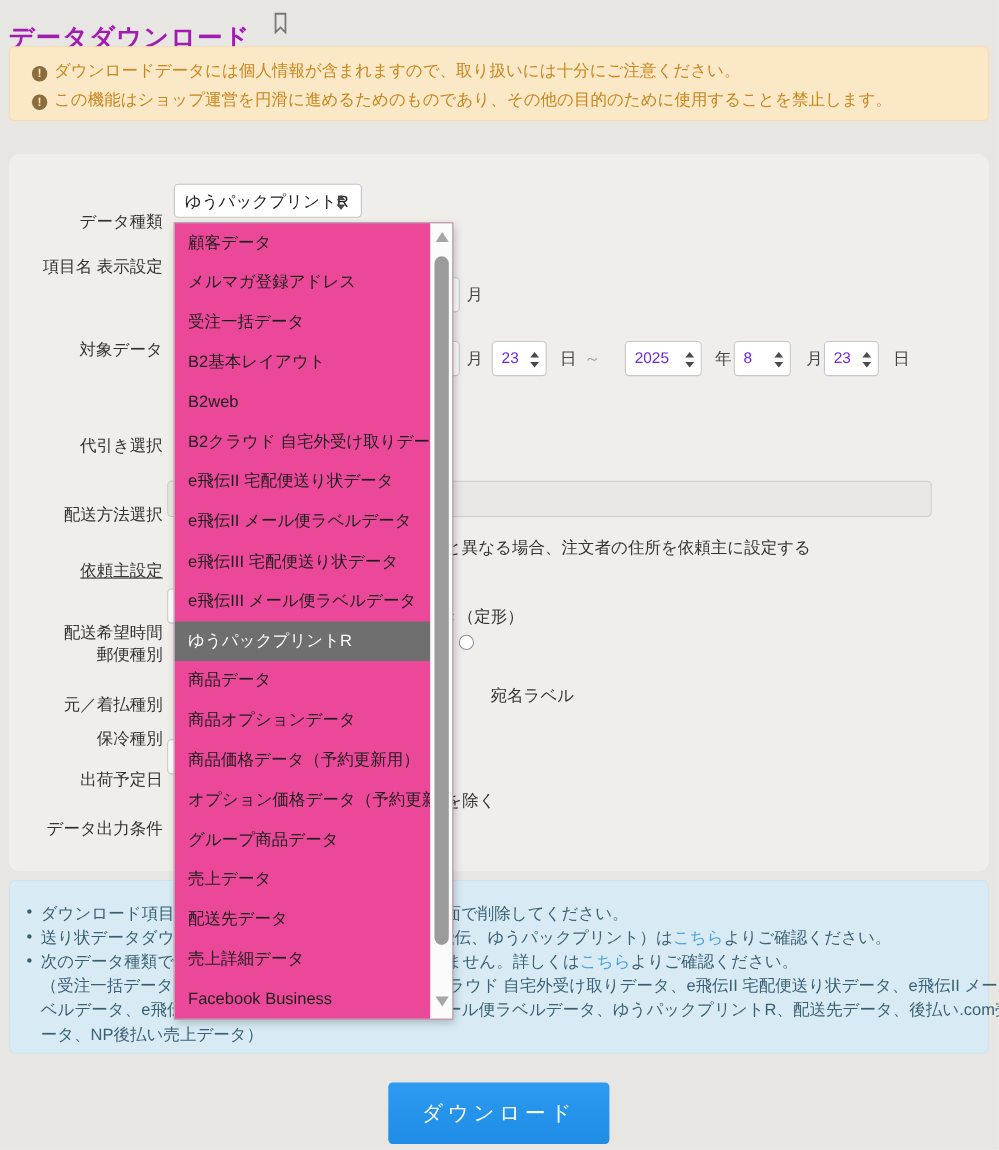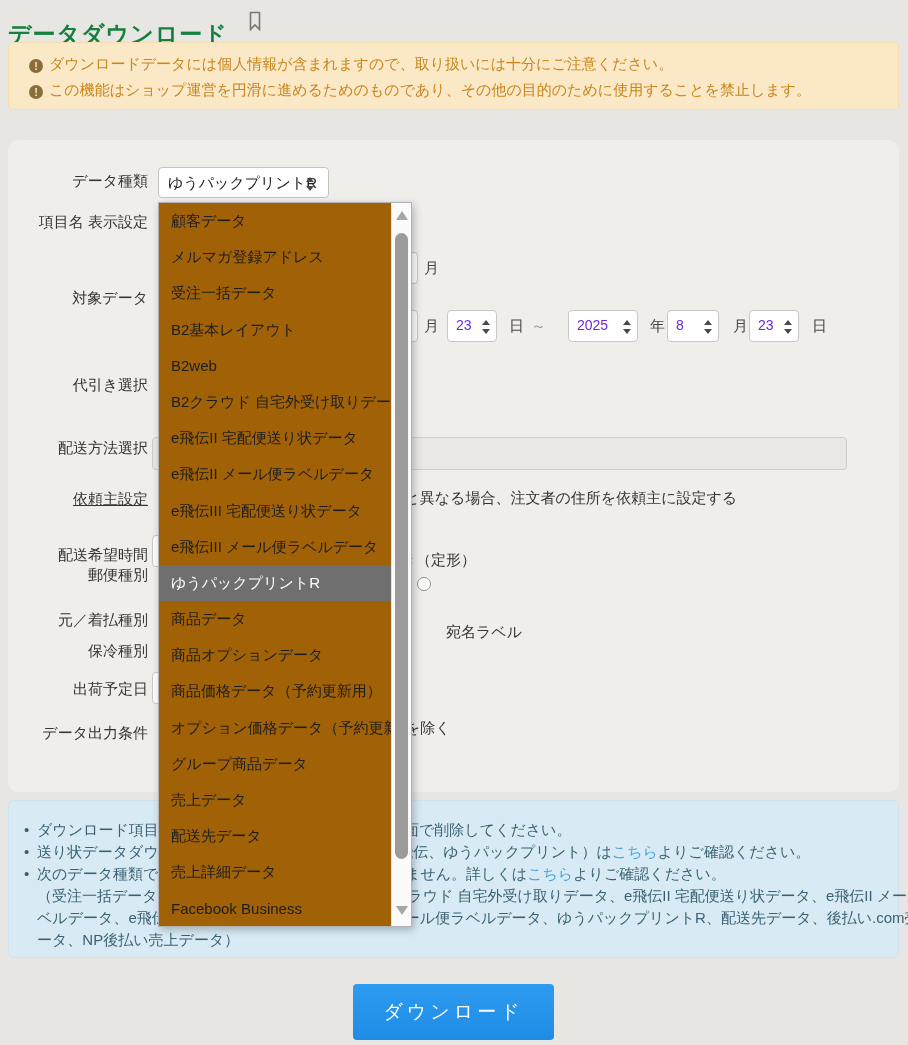--- a/index.html
+++ b/index.html
@@ -5,52 +5,52 @@
   html,body{margin:0;padding:0;}
   body{
     width:908px;height:1045px;position:relative;overflow:hidden;
     background:#e7e6e3;
     font-family:"Liberation Sans","DejaVu Sans",sans-serif;
     color:#333;
   }
   .abs{position:absolute;}
 
   
-  #page-title{left:8px;top:4px;font-size:23px;font-weight:bold;color:#15803d;letter-spacing:1px;}
+  #page-title{left:8px;top:4px;font-size:23px;font-weight:bold;color:#a21caf;letter-spacing:1px;}
   #bookmark-icon{left:249px;top:11px;width:12px;height:20px;}
 
   
   #warning-box{left:8px;top:42px;width:889px;height:66px;background:#fbe8c7;border:1px solid #f6ddb0;border-radius:5px;}
   .warn-line{position:absolute;left:20px;font-size:15px;color:#c8861c;white-space:nowrap;}
   .warn-icon{display:inline-block;width:14px;height:14px;border-radius:50%;background:#8a6d3b;color:#fbe8c7;
              font-size:11px;font-weight:bold;text-align:center;line-height:14px;margin-right:6px;vertical-align:-1px;}
 
   
   #form-panel{left:8px;top:140px;width:891px;height:652px;background:#efeeeb;border-radius:10px;}
-  .row-label{position:absolute;left:0;width:148px;text-align:right;font-size:15px;color:#333;white-space:nowrap;z-index:2;}
+  .row-label{position:absolute;left:0;width:148px;text-align:right;font-size:15px;color:#333;white-space:nowrap;z-index:2;margin-top:20px;}
 
   .ctl{position:absolute;background:#fff;border:1px solid #c9c8c5;border-radius:4px;box-sizing:border-box;z-index:1;}
   .unit{position:absolute;font-size:15px;color:#444;z-index:1;white-space:nowrap;}
   .spin-val{position:absolute;left:8px;top:6px;font-size:14px;color:#6d28d9;}
   .spin-arrows{position:absolute;right:6px;top:8px;width:8px;height:16px;}
   .tri-up,.tri-dn{position:absolute;left:0;width:0;height:0;border-left:4px solid transparent;border-right:4px solid transparent;}
   .tri-up{top:1px;border-bottom:5px solid #4a4a4a;}
   .tri-dn{bottom:1px;border-top:5px solid #4a4a4a;}
 
   #shipping-method-input{left:152px;top:437px;width:693px;height:31px;background:#e9e8e5;border:1px solid #cfcdc9;border-radius:4px;z-index:1;}
   .inline-check{position:absolute;width:14px;height:14px;border:1px solid #8f8f8f;background:#fff;border-radius:2px;z-index:1;}
   .inline-text{position:absolute;font-size:15px;color:#333;white-space:nowrap;z-index:1;}
   .radio-circle{position:absolute;width:14px;height:14px;border:1px solid #8f8f8f;border-radius:50%;background:#fff;box-sizing:border-box;z-index:1;}
 
   
   #data-type-select{left:158px;top:167px;width:171px;height:31px;background:#fff;border:1px solid #c4c3c0;border-radius:4px;z-index:11;box-sizing:border-box;}
   #data-type-select .value{position:absolute;left:9px;top:6px;font-size:15px;color:#222;white-space:nowrap;}
   #data-type-select .spin-arrows{right:14px;top:8px;}
 
-  #dropdown-list{left:158px;top:202px;width:254px;height:725px;background:#a16207;border:1px solid #b3b3b3;
+  #dropdown-list{left:158px;top:202px;width:254px;height:725px;background:#ec4899;border:1px solid #b3b3b3;
                  box-shadow:2px 3px 8px rgba(0,0,0,.25);z-index:10;box-sizing:border-box;}
   .dd-item{position:relative;height:36.2px;line-height:36.2px;padding-left:12px;font-size:15px;color:#1d1d1d;
            width:233px;box-sizing:border-box;white-space:nowrap;overflow:hidden;}
   .dd-item.selected{background:#6f6f6f;color:#fff;}
   #dd-scrollbar{position:absolute;right:0;top:0;width:19px;height:723px;background:#fbfbfb;border-left:1px solid #e4e4e4;}
   #dd-scroll-thumb{position:absolute;left:3px;top:30px;width:13px;height:626px;background:#9b9b9b;border-radius:7px;}
   #dd-up-icon{position:absolute;left:4px;top:8px;width:0;height:0;border-left:6px solid transparent;border-right:6px solid transparent;border-bottom:9px solid #a6a6a6;}
   #dd-down-icon{position:absolute;left:4px;top:703px;width:0;height:0;border-left:6px solid transparent;border-right:6px solid transparent;border-top:9px solid #a6a6a6;}
 
   

